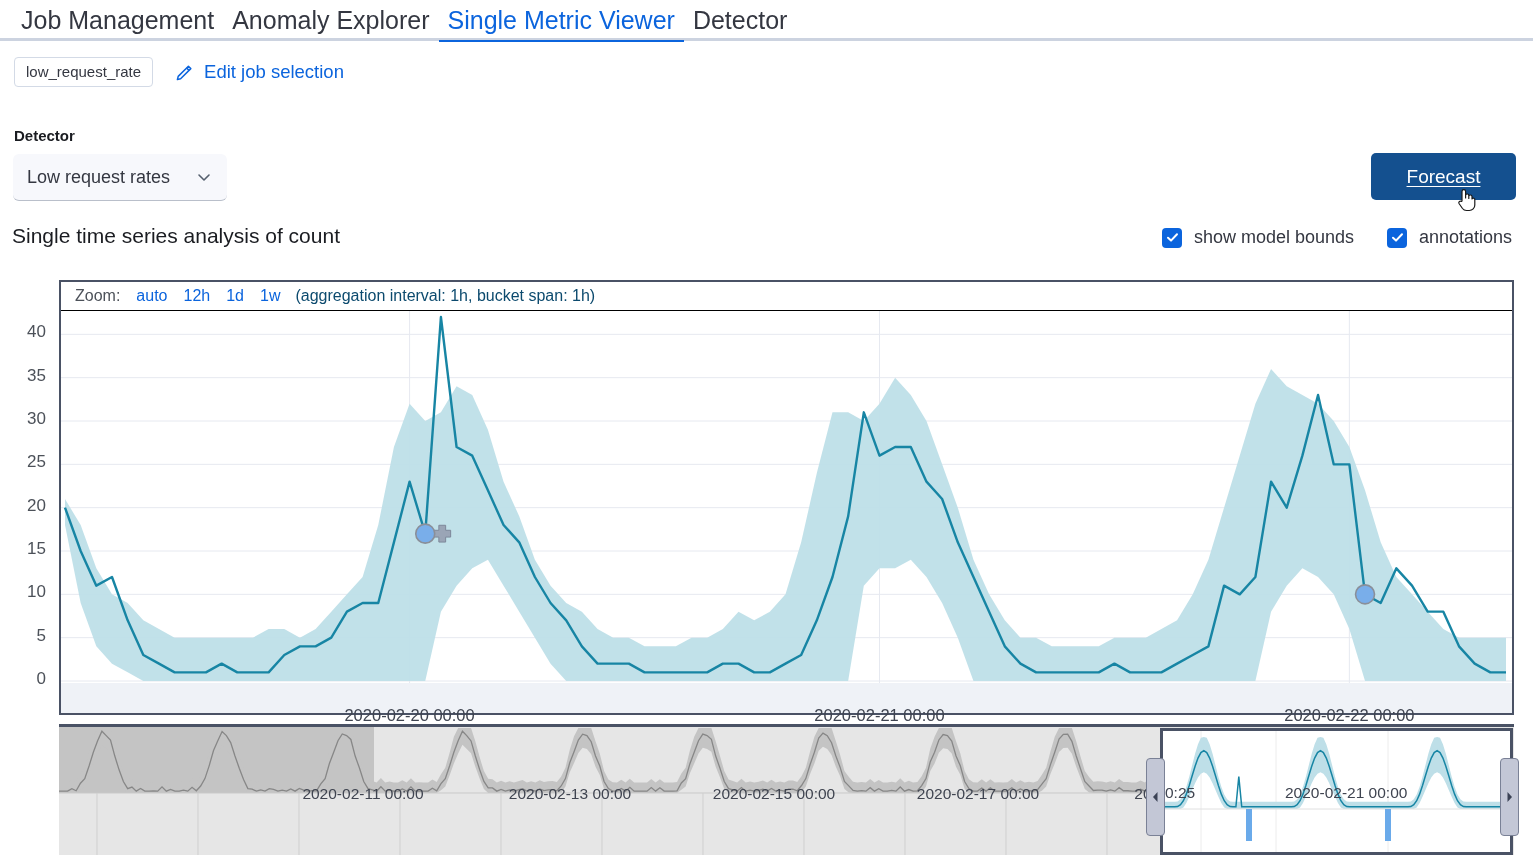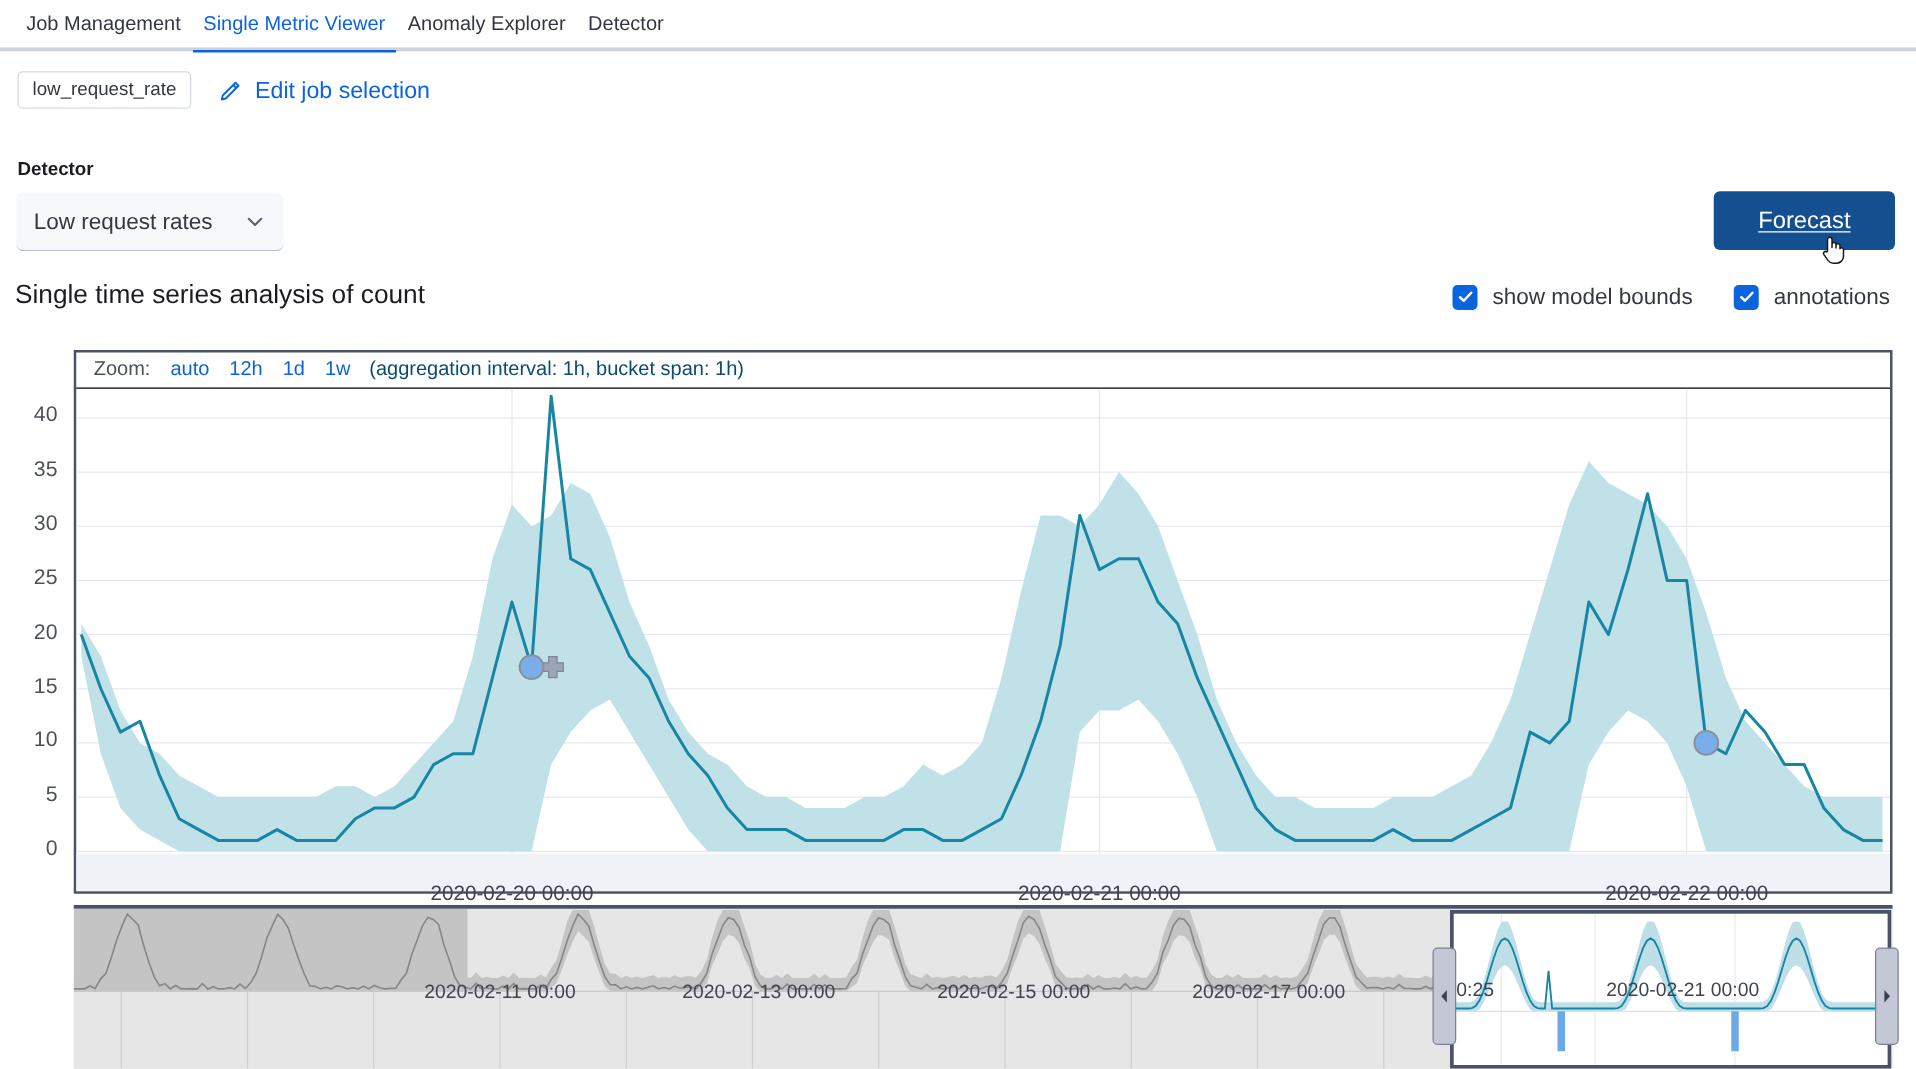--- a/index.html
+++ b/index.html
@@ -14,21 +14,21 @@
   }
   .page { position: relative; width: 1533px; height: 855px; }
 
   
   .navbar {
     position: absolute; top: 0; left: 0; width: 1533px; height: 41px;
     border-bottom: 3px solid #ccd3e0;
     display: flex; align-items: flex-start; padding-left: 12px;
   }
   .nav-item {
-    font-size: 16px; line-height: 20px; color: #343741;
+    font-size: 25px; line-height: 20px; color: #343741;
     padding: 10px 9px 12px 9px; cursor: pointer; white-space: nowrap;
   }
   .nav-item.active { color: #0b64dd; box-shadow: inset 0 -2px 0 #0b64dd; }
 
   
   .jobrow { position: absolute; top: 57px; left: 14px; display: flex; align-items: center; }
   .job-badge {
     border: 1px solid #d3dae6; border-radius: 4px; background: #fff;
     font-size: 15px; padding: 5px 11px 6px 11px; color: #343741;
     font-family: "Liberation Sans", sans-serif; white-space: nowrap;
@@ -114,21 +114,21 @@
   }
 
   
   .context {
     position: absolute; top: 724px; left: 59px; width: 1455px; height: 131px;
     background: #e6e6e6; border-top: 3px solid #4a5265;
   }
   .context svg { display: block; }
   .ctx-xlabel {
     position: absolute; font-size: 15.5px; color: #3f4450;
-    transform: translateX(-50%); white-space: nowrap; margin-left: 37px;
+    transform: translateX(-50%); white-space: nowrap;
   }
   .brush-window {
     position: absolute; top: 728px; left: 1160px; width: 353px; height: 127px;
     background: #ffffff; border: 3px solid #4a5265;
   }
   .brush-handle {
     position: absolute; width: 19px; height: 78px; background: #c3c7d6;
     border: 1px solid #7a8196; border-radius: 4px;
     display: flex; align-items: center; justify-content: center;
   }
@@ -136,22 +136,22 @@
   .brush-handle.right { top: 758px; left: 1500px; }
   .brush-handle svg { width: 9px; height: 12px; display: block; }
 </style>
 </head>
 <body>
 
 <div class="page">
 
   <div class="navbar">
     <div class="nav-item">Job Management</div>
+    <div class="nav-item">Anomaly Explorer</div>
     <div class="nav-item active">Single Metric Viewer</div>
-    <div class="nav-item">Anomaly Explorer</div>
     <div class="nav-item">Detector</div>
   </div>
 
   <div class="jobrow">
     <div class="job-badge">low_request_rate</div>
     <div class="edit-link">
       <span class="pencil">
         <svg viewBox="0 0 20 20" width="20" height="20">
           <path d="M3.2 14.4 L13.4 4.2 l2.4 2.4 L5.6 16.8 L2.4 17.6 Z" fill="none" stroke="#0b64dd" stroke-width="1.5" stroke-linejoin="round"></path>
           <path d="M11.6 6.0 L14.0 8.4" stroke="#0b64dd" stroke-width="1.5"></path>

